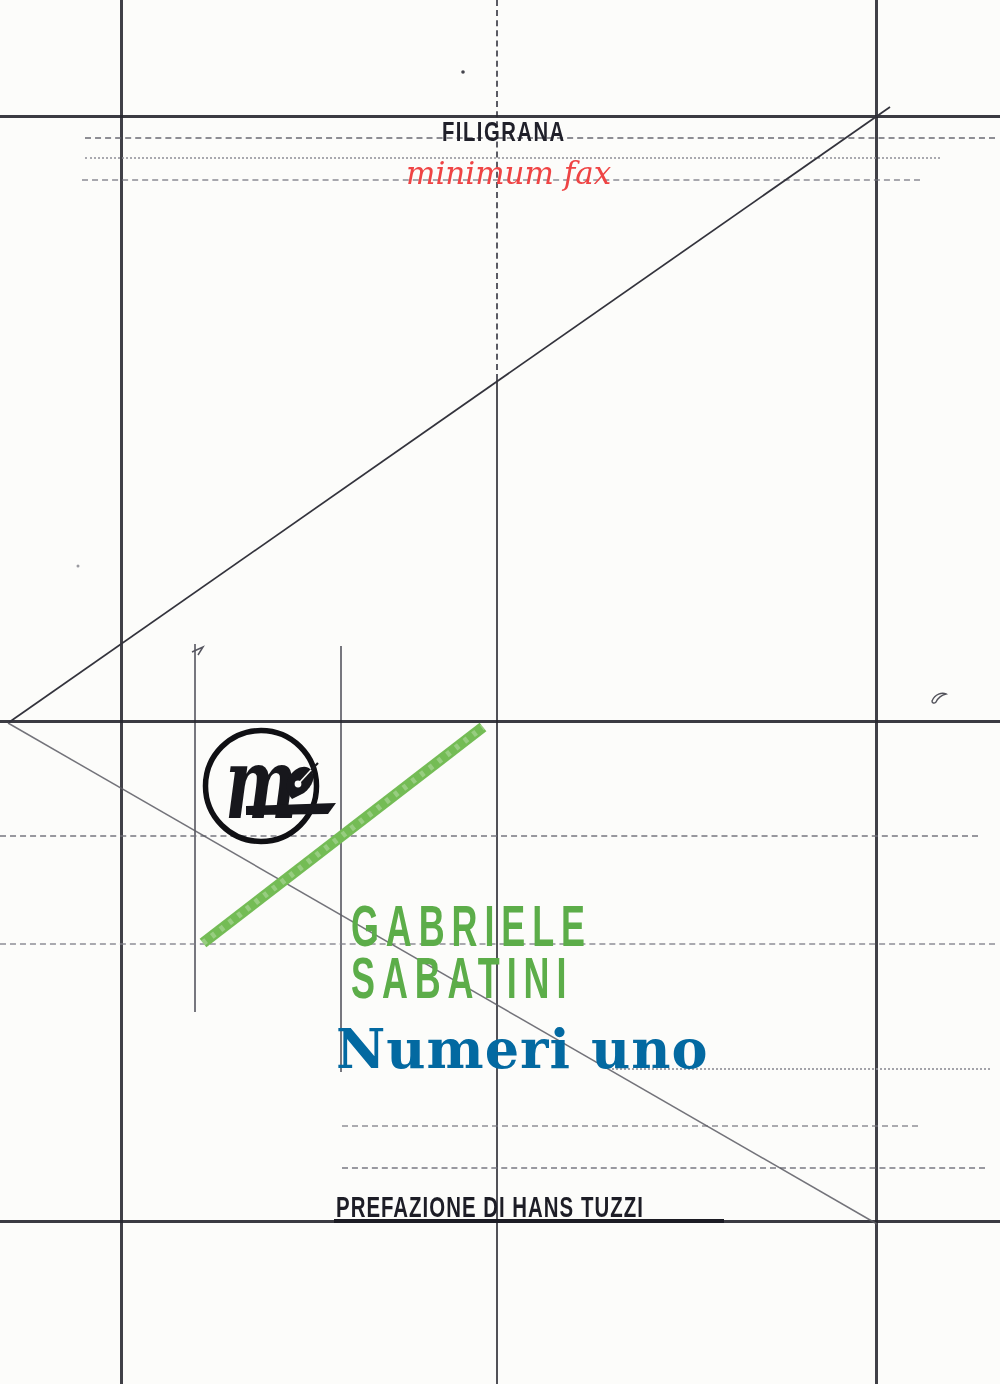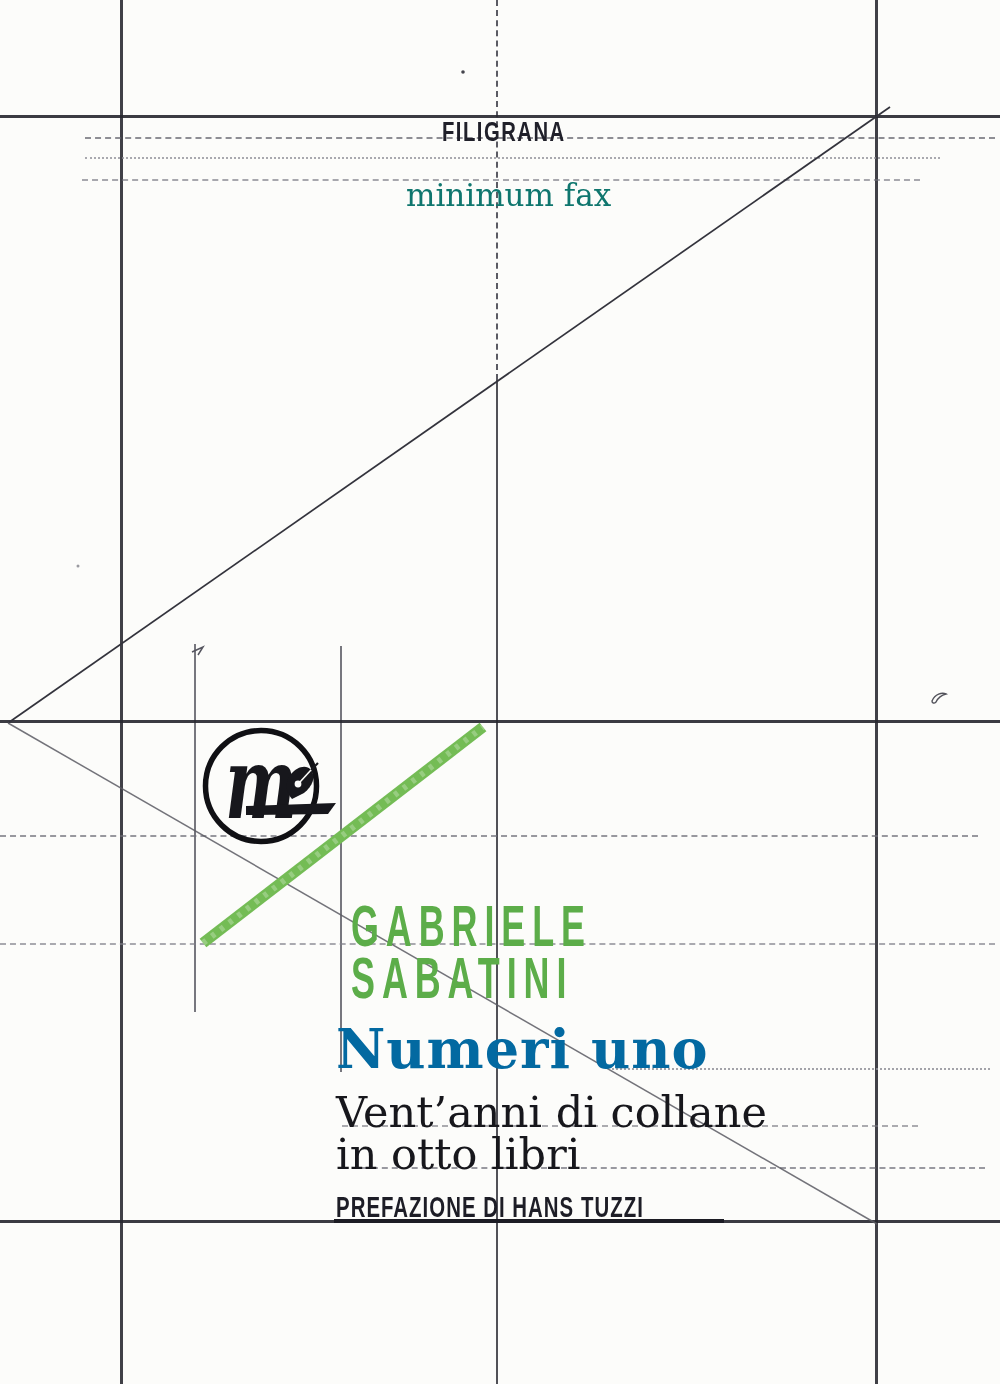--- a/index.html
+++ b/index.html
@@ -13,22 +13,22 @@
   .h-strong{position:absolute;height:3px;background:#26262e;opacity:.9;}
   .v-strong{position:absolute;width:3px;background:#26262e;opacity:.88;}
   .h-dash{position:absolute;height:0;border-top:2px dashed #6e6e78;}
   .h-dot{position:absolute;height:0;border-top:2px dotted #8e8e96;}
   .v-pencil{position:absolute;width:2px;background:#55555f;opacity:.8;}
   .v-dash{position:absolute;width:0;border-left:2px dashed #3f3f49;opacity:.85;}
   
   .condensed{transform-origin:left top;white-space:nowrap;}
   #series{left:442px;top:117px;font-size:27px;font-weight:bold;letter-spacing:2px;
           color:#20202a;transform:scaleX(.75);}
-  #publisher{left:406px;top:158px;font-family:"DejaVu Serif",serif;
-          font-size:31px;line-height:1;color:#0f766e;white-space:nowrap;margin-top:22px;}
+  #publisher{left:406px;top:158px;font-family:"DejaVu Serif",serif;font-style:italic;
+          font-size:31px;line-height:1;color:#ef4444;white-space:nowrap;}
   .author-line{left:351px;font-size:57px;line-height:1;font-weight:bold;
           letter-spacing:11px;transform:scaleX(.63);}
   #author1{top:898px;} #author2{top:950px;}
   #title{left:336px;top:1022px;font-family:"DejaVu Serif",serif;font-weight:bold;
           font-size:54px;line-height:1;letter-spacing:1px;color:#0369a1;white-space:nowrap;}
   #subtitle{left:336px;top:1091px;font-family:"DejaVu Serif",serif;font-size:43px;
           line-height:42px;color:#17171c;white-space:nowrap;}
   #preface{left:336px;top:1192px;font-size:30px;line-height:30px;font-weight:bold;
           letter-spacing:1.5px;color:#1d1d26;transform:scaleX(.68);}
   svg.overlay{position:absolute;left:0;top:0;width:1000px;height:1384px;pointer-events:none;}
@@ -84,19 +84,15 @@
   </svg>
 
   <div class="abs condensed" id="series">FILIGRANA</div>
   <div class="abs" id="publisher">minimum fax</div>
 
   <div class="abs condensed author-line" id="author1" style="color: rgb(92, 173, 73);">GABRIELE</div>
   <div class="abs condensed author-line" id="author2" style="color: rgb(92, 173, 73);">SABATINI</div>
 
   <div class="abs" id="title">Numeri uno</div>
 
-  <div class="abs" id="subtitle">
-    <span style="display:block;">Vent’anni di collane</span>
-    <span style="display:block;">in otto libri</span>
-  </div>
 
   <div class="abs condensed" id="preface">PREFAZIONE DI HANS TUZZI</div>
 </div>
 
 </body></html>

